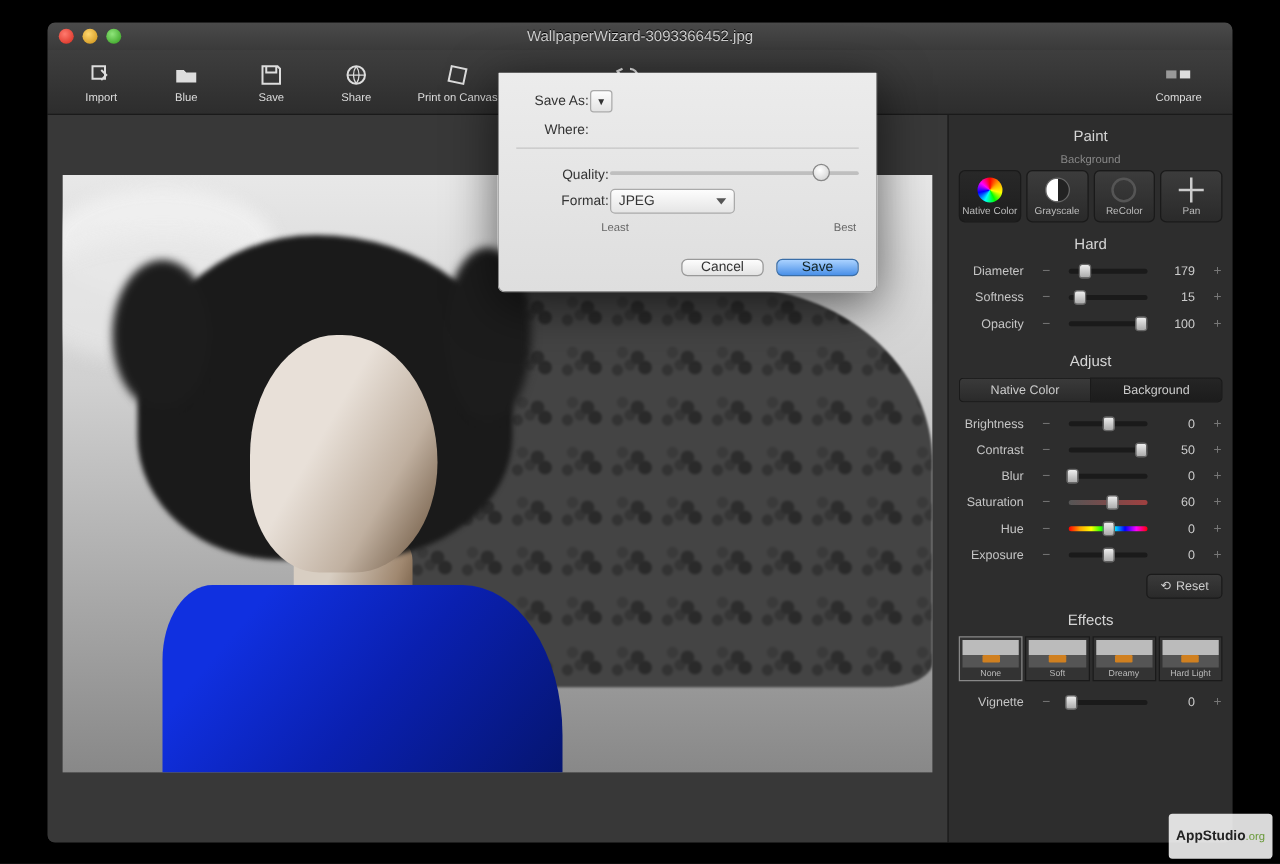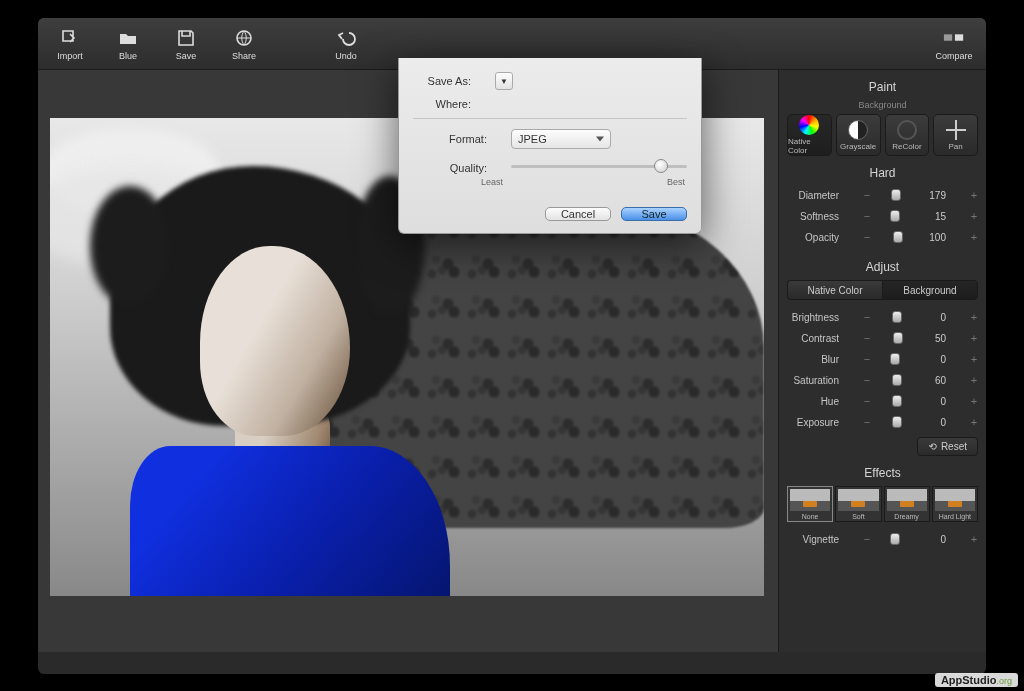--- a/index.html
+++ b/index.html
@@ -5,100 +5,108 @@
 *{margin:0;padding:0;box-sizing:border-box;font-family:"Lucida Grande","Helvetica Neue",Arial,sans-serif;-webkit-font-smoothing:antialiased}
 body{background:#000;width:1024px;height:691px;overflow:hidden;position:relative}
 .window{position:absolute;left:38px;top:18px;width:948px;height:656px;background:#2a2a2a;border-radius:6px;box-shadow:0 8px 40px rgba(0,0,0,.6);overflow:hidden}
 .titlebar{height:22px;background:linear-gradient(#4a4a4a,#3a3a3a);display:flex;align-items:center;position:relative;border-top-left-radius:6px;border-top-right-radius:6px}
 .traffic{display:flex;gap:7px;padding-left:9px}
 .tl{width:12px;height:12px;border-radius:50%}
 .tl.r{background:radial-gradient(circle at 40% 35%,#ff7a6e,#d4281b)}
 .tl.y{background:radial-gradient(circle at 40% 35%,#ffd76e,#c98c12)}
 .tl.g{background:radial-gradient(circle at 40% 35%,#8fe57a,#2f9a1a)}
 .title{position:absolute;left:0;right:0;text-align:center;font-size:12px;color:#cfcfcf;text-shadow:0 -1px 0 #000}
-.toolbar{height:52px;background:linear-gradient(#3e3e3e,#2d2d2d);border-bottom:1px solid #1a1a1a;display:flex;align-items:center;padding:0 10px;gap:14px}
+.toolbar{height:52px;background:linear-gradient(#3e3e3e,#2d2d2d);border-bottom:1px solid #1a1a1a;display:flex;align-items:center;padding:0 21px;gap:24px}
 .tbtn{display:flex;flex-direction:column;align-items:center;justify-content:center;width:44px;height:46px;color:#ddd;font-size:9px;gap:2px;cursor:pointer}
 .tbtn .ic{width:22px;height:22px;display:flex;align-items:center;justify-content:center}
 .tbtn.wide{width:70px}
 .tspacer{flex:1}
 .main{display:flex;height:calc(100% - 74px)}
 .canvas-area{flex:1;background:#383838;display:flex;align-items:flex-start;justify-content:flex-start;padding:48px 12px 12px 12px;overflow:hidden}
 .canvas{width:714px;height:478px;background:#555;position:relative;overflow:hidden}
 .sky{position:absolute;inset:0;background:linear-gradient(180deg,#e8e8e8 0%,#d0d0d0 35%,#888 100%)}
 .cloud{position:absolute;left:-10px;top:10px;width:180px;height:90px;background:#f0f0f0;border-radius:50%;filter:blur(6px);opacity:.9}
 .cloud2{position:absolute;left:-30px;top:50px;width:220px;height:100px;background:#e5e5e5;border-radius:50%;filter:blur(8px);opacity:.85}
 .trees{position:absolute;right:0;top:90px;width:460px;height:320px;background:radial-gradient(circle at 30% 30%,#3a3a3a 4px,transparent 5px),radial-gradient(circle at 60% 40%,#2d2d2d 5px,transparent 6px),radial-gradient(circle at 45% 55%,#363636 4px,transparent 5px),radial-gradient(circle at 75% 60%,#2a2a2a 5px,transparent 6px),radial-gradient(circle at 20% 65%,#333 4px,transparent 5px);background-size:40px 40px;background-color:#444;border-radius:120px 160px 40px 40px/100px 140px 20px 20px;filter:blur(1px)}
 .portrait{position:absolute;left:20px;bottom:0;width:380px;height:430px}
 .hair{position:absolute;left:40px;top:0;width:300px;height:260px;background:#1a1a1a;border-radius:50% 55% 45% 40%/55% 50% 40% 40%;filter:blur(2px)}
 .hair:before{content:"";position:absolute;left:-20px;top:20px;width:80px;height:120px;background:#1c1c1c;border-radius:50%;filter:blur(3px)}
 .hair:after{content:"";position:absolute;right:-15px;top:10px;width:70px;height:140px;background:#1c1c1c;border-radius:50%;filter:blur(3px)}
 .face{position:absolute;left:130px;top:80px;width:150px;height:190px;background:linear-gradient(120deg,#e8e0d8 40%,#c0b0a0 70%,#604830 100%);border-radius:50% 55% 48% 40%/55% 58% 50% 42%}
 .neck{position:absolute;left:165px;top:240px;width:95px;height:110px;background:linear-gradient(110deg,#d8cec2 30%,#a08870 70%,#503820 100%);border-radius:20px 20px 30px 30px}
 .dress{position:absolute;left:60px;bottom:0;width:320px;height:150px;background:linear-gradient(130deg,#1030e0 20%,#0a20b0 55%,#051570 100%);border-radius:40px 80px 0 0/60px 120px 0 0}
-.sidebar{width:208px;background:#2d2d2d;border-left:1px solid #1a1a1a;padding:6px 8px;overflow-y:auto;color:#ccc;font-size:11px}
+.sidebar{width:228px;background:#2d2d2d;border-left:1px solid #1a1a1a;padding:6px 8px;overflow-y:auto;color:#ccc;font-size:11px}
 .section-title{text-align:center;font-size:12px;color:#d5d5d5;margin:4px 0 6px}
 .sub-label{text-align:center;font-size:9px;color:#888;margin-bottom:4px}
 .mode-row{display:flex;gap:4px;margin-bottom:10px}
 .mode-btn{flex:1;height:42px;background:linear-gradient(#3c3c3c,#2a2a2a);border:1px solid #1a1a1a;border-radius:5px;display:flex;flex-direction:column;align-items:center;justify-content:center;font-size:8px;color:#bbb;gap:2px;cursor:pointer}
 .mode-btn.active{background:linear-gradient(#282828,#1e1e1e)}
 .mode-btn .mi{width:20px;height:20px}
 .wheel{width:20px;height:20px;border-radius:50%;background:conic-gradient(red,orange,yellow,lime,cyan,blue,magenta,red)}
 .gray-circ{width:20px;height:20px;border-radius:50%;background:linear-gradient(90deg,#fff 50%,#222 50%);border:1px solid #666}
 .empty-circ{width:20px;height:20px;border-radius:50%;border:2px solid #555}
 .pan-arrows{width:20px;height:20px;position:relative}
 .pan-arrows:before,.pan-arrows:after{content:"";position:absolute;background:#ccc}
 .pan-arrows:before{left:9px;top:0;width:2px;height:20px}
 .pan-arrows:after{top:9px;left:0;height:2px;width:20px}
-.slider-row{display:flex;align-items:center;gap:24px;margin:3px 0;height:18px}
+.slider-row{display:flex;align-items:center;gap:14px;margin:3px 0;height:18px}
 .slider-label{width:52px;text-align:right;font-size:10px;color:#c5c5c5}
 .slider-minus,.slider-plus{width:8px;text-align:center;color:#777;font-size:11px;cursor:pointer}
 .slider-track{flex:1;height:4px;background:#1a1a1a;border-radius:2px;position:relative;cursor:pointer}
 .slider-thumb{position:absolute;top:-4px;width:10px;height:12px;background:linear-gradient(#eee,#aaa);border-radius:3px;border:1px solid #666;transform:translateX(-50%)}
 .slider-val{width:24px;text-align:right;font-size:10px;color:#ccc}
 .seg-row{display:flex;margin:4px 0 8px}
 .seg{flex:1;height:20px;background:linear-gradient(#3a3a3a,#2a2a2a);border:1px solid #1a1a1a;display:flex;align-items:center;justify-content:center;font-size:10px;color:#ccc;cursor:pointer}
 .seg:first-child{border-radius:4px 0 0 4px;border-right:none}
 .seg:last-child{border-radius:0 4px 4px 0}
 .seg.active{background:linear-gradient(#252525,#1c1c1c)}
 .hue-track{background:linear-gradient(90deg,red,orange,yellow,lime,cyan,blue,magenta,red)!important}
 .sat-track{background:linear-gradient(90deg,#555,#a04040)!important}
 .reset-row{display:flex;justify-content:flex-end;margin:6px 0 10px}
 .reset-btn{background:linear-gradient(#3a3a3a,#2a2a2a);border:1px solid #1a1a1a;border-radius:4px;padding:3px 10px;font-size:10px;color:#ccc;display:flex;align-items:center;gap:4px;cursor:pointer}
 .fx-row{display:flex;gap:2px;margin-bottom:8px}
 .fx{flex:1;height:36px;border:1px solid #1a1a1a;background:#333;position:relative;font-size:7px;color:#bbb;display:flex;align-items:flex-end;justify-content:center;padding-bottom:1px;cursor:pointer;overflow:hidden}
 .fx.sel{border:1px solid #888}
 .fx:before{content:"";position:absolute;left:2px;right:2px;top:2px;bottom:10px;background:linear-gradient(#bbb 55%,#555 55%)}
 .fx:after{content:"";position:absolute;left:50%;top:40%;width:14px;height:6px;background:#d08020;transform:translateX(-50%);border-radius:1px}
 .dialog{position:absolute;left:360px;top:40px;width:304px;background:linear-gradient(#ececec,#dedede);border-radius:0 0 6px 6px;box-shadow:0 10px 40px rgba(0,0,0,.6);padding:14px 14px 46px 14px;font-size:11px;color:#333;border:1px solid #999;border-top:none}
-.drow{display:flex;align-items:center;gap:24px;margin-bottom:8px}
+.drow{display:flex;align-items:center;gap:1px;margin-bottom:8px}
 .dlabel{width:58px;text-align:right;font-size:11px}
 .dinput{flex:1;height:20px;border:2px solid #6ea8dc;border-radius:0;padding:0 4px;font-size:11px;background:#fff}
 .expand-btn{width:18px;height:18px;background:linear-gradient(#fdfdfd,#e3e3e3);border:1px solid #aaa;border-radius:3px;display:flex;align-items:center;justify-content:center;cursor:pointer;font-size:8px}
 .dselect{flex:1;height:20px;background:linear-gradient(#fdfdfd,#e5e5e5);border:1px solid #aaa;border-radius:4px;padding:0 20px 0 6px;font-size:11px;display:flex;align-items:center;position:relative;cursor:pointer}
 .dselect:after{content:"";position:absolute;right:6px;top:50%;width:0;height:0;border-left:4px solid transparent;border-right:4px solid transparent;border-top:5px solid #555;transform:translateY(-50%)}
 .dselect.fmt{width:100px;flex:none}
 .divider{height:1px;background:#c5c5c5;margin:6px 0 10px}
 .qslider{flex:1;height:22px;position:relative}
 .qtrack{position:absolute;left:0;right:0;top:8px;height:3px;background:#bfbfbf;border-radius:2px}
 .qthumb{position:absolute;top:2px;width:14px;height:14px;background:radial-gradient(circle at 40% 35%,#fff,#ccc);border:1px solid #888;border-radius:50%;transform:translateX(-50%)}
 .qlabels{display:flex;justify-content:space-between;font-size:9px;color:#666;padding:0 2px;margin-top:-2px;margin-left:66px}
 .dbuttons{position:absolute;right:14px;bottom:12px;display:flex;gap:10px}
 .dbtn{min-width:66px;height:14px;border-radius:5px;border:1px solid #999;font-size:11px;display:flex;align-items:center;justify-content:center;cursor:pointer}
 .dbtn.cancel{background:linear-gradient(#fdfdfd,#e3e3e3)}
 .dbtn.save{background:linear-gradient(#aad2ff,#4a90e8);border-color:#3a6ea8;color:#122;font-weight:500}
 .folder-ic{width:14px;height:11px;background:linear-gradient(#9cc4ef,#6aa0da);border-radius:1px;margin-right:4px;display:inline-block;vertical-align:-2px}
-.watermark{position:absolute;right:6px;bottom:4px;background:rgba(255,255,255,.85);padding:1px 6px;border-radius:3px;font-size:11px;color:#444}
+.watermark{position:absolute;right:6px;bottom:4px;background:rgba(255,255,255,.85);padding:12px 6px;border-radius:3px;font-size:11px;color:#444}
 .watermark b{color:#222}
 .watermark i{color:#6a9a3a;font-style:normal;font-size:9px}
 svg{display:block}
 </style>
 </head>
 <body>
 
 <div class="window">
+  <div class="titlebar">
+    <div class="traffic">
+      <div class="tl r"></div>
+      <div class="tl y"></div>
+      <div class="tl g"></div>
+    </div>
+    <div class="title">WallpaperWizard-3093366452.jpg</div>
+  </div>
 
   <div class="toolbar">
     <div class="tbtn">
       <span class="ic">
           <svg width="22" height="22" viewBox="0 0 22 22">
             <path d="M4 4h10v10H4z M11 7l4 4-4 4" fill="none" stroke="#ddd" stroke-width="1.6"></path>
           </svg>
         </span>
       <span>Import</span>
     </div>
@@ -119,20 +127,28 @@
       <span>Save</span>
     </div>
     <div class="tbtn">
       <span class="ic">
           <svg width="22" height="22" viewBox="0 0 22 22">
             <circle cx="11" cy="11" r="7" fill="none" stroke="#ddd" stroke-width="1.6"></circle>
             <path d="M4 11h14M11 4c3 4 3 10 0 14M11 4c-3 4-3 10 0 14" fill="none" stroke="#ddd" stroke-width="1"></path>
           </svg>
         </span>
       <span>Share</span>
+    </div>
+    <div class="tbtn wide">
+      <span class="ic">
+          <svg width="22" height="22" viewBox="0 0 22 22">
+            <rect x="5" y="5" width="12" height="12" fill="none" stroke="#ddd" stroke-width="1.6" transform="rotate(12 11 11)"></rect>
+          </svg>
+        </span>
+      <span>Print on Canvas</span>
     </div>
     <div style="width:30px"></div>
     <div class="tbtn">
       <span class="ic">
           <svg width="22" height="22" viewBox="0 0 22 22">
             <path d="M14 6a6 6 0 1 1-6 6M8 6l-4 2 3 4" fill="none" stroke="#ddd" stroke-width="1.8"></path>
           </svg>
         </span>
       <span>Undo</span>
     </div>
@@ -312,33 +328,33 @@
     <div class="drow">
       <span class="dlabel">Save As:</span>
       <div class="expand-btn">
           <span>▼</span>
         </div>
     </div>
     <div class="drow">
       <span class="dlabel">Where:</span>
     </div>
     <div class="divider"></div>
-    <div class="drow">
-      <span class="dlabel" style="width:74px">Format:</span>
-      <div class="dselect fmt">
-          <span>JPEG</span>
-        </div>
-    </div>
     <div class="drow" style="margin-bottom:0">
       <span class="dlabel" style="width:74px">Quality:</span>
       <div class="qslider">
           <div class="qtrack"></div>
           <div class="qthumb" style="left:85%"></div>
         </div>
     </div>
+    <div class="drow">
+      <span class="dlabel" style="width:74px">Format:</span>
+      <div class="dselect fmt">
+          <span>JPEG</span>
+        </div>
+    </div>
     <div class="qlabels">
         <span>Least</span>
         <span>Best</span>
       </div>
     <div class="dbuttons">
       <div class="dbtn cancel">Cancel</div>
       <div class="dbtn save">Save</div>
     </div>
   </div>
 </div>

